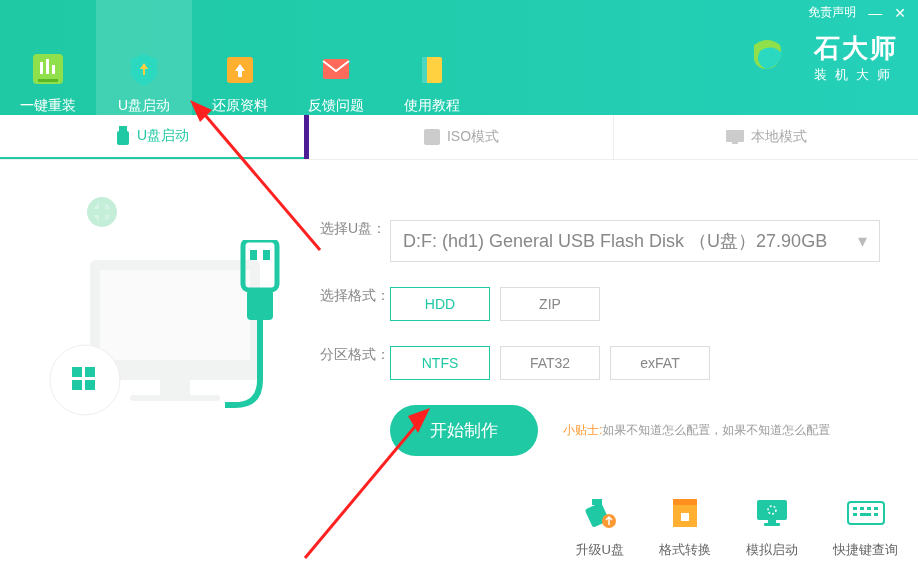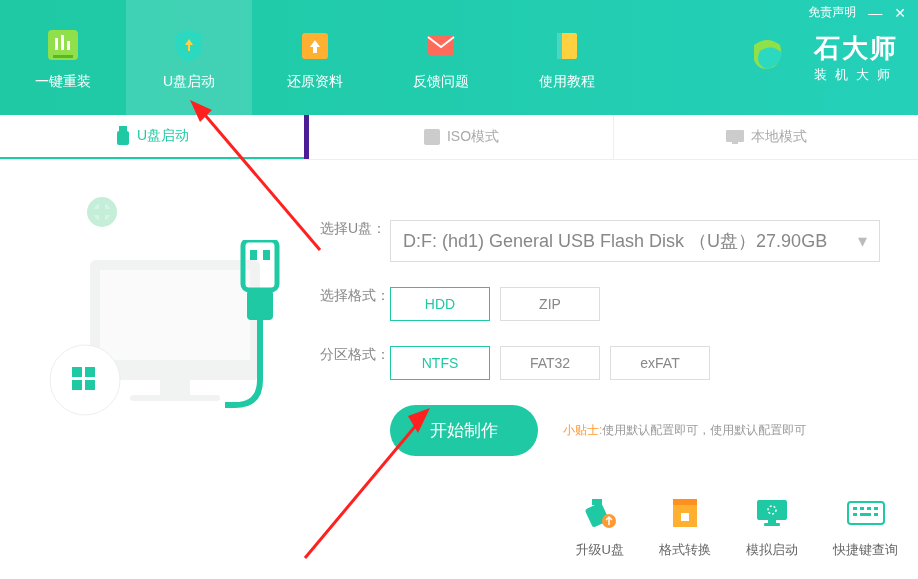--- a/index.html
+++ b/index.html
@@ -1,18 +1,18 @@
 <!DOCTYPE html>
 <html><head>
 <meta charset="utf-8">
 <style>
 *{margin:0;padding:0;box-sizing:border-box;font-family:"Microsoft YaHei",Arial,sans-serif}
 body{width:918px;height:579px;overflow:hidden;background:#fff;position:relative}
 .header{height:115px;background:linear-gradient(to right,#1fc9a4,#24d0b8);display:flex;position:relative}
-.nav-item{width:126px;display:flex;flex-direction:column;align-items:center;justify-content:center;color:#fff;cursor:pointer;font-size:14px}
+.nav-item{width:96px;display:flex;flex-direction:column;align-items:center;justify-content:flex-end;color:#fff;cursor:pointer;font-size:14px}
 .nav-item.active{background:rgba(255,255,255,0.15)}
 .nav-icon{margin-bottom:8px}
 .header-right{position:absolute;right:20px;top:0;display:flex;align-items:center;height:100%}
 .brand{display:flex;align-items:center}
 .brand-text{color:#fff;margin-left:24px}
 .brand-title{font-size:26px;font-weight:bold;letter-spacing:2px}
 .brand-sub{font-size:13px;letter-spacing:8px}
 .win-ctrl{position:absolute;right:12px;top:4px;display:flex;align-items:center;color:#fff;font-size:12px;gap:12px}
 .win-btn{cursor:pointer;font-size:14px}
 .sub-tabs{height:45px;display:flex;border-bottom:1px solid #eee}
@@ -156,21 +156,21 @@
     <div class="form-label">分区格式：</div>
     <div class="opt-group">
       <div class="opt sel">NTFS</div>
       <div class="opt">FAT32</div>
       <div class="opt">exFAT</div>
     </div>
   </div>
   <div class="start-row">
     <button class="start-btn">开始制作</button>
     <div class="tip">
-      <span class="tip-lbl">小贴士:</span><span>使用默认配置即可，使用默认配置即可</span>
+      <span class="tip-lbl">小贴士:</span><span>如果不知道怎么配置，如果不知道怎么配置</span>
     </div>
   </div>
 </div>
 
 <svg class="arrow" style="left:190px;top:100px" width="140" height="160">
   <line x1="130" y1="150" x2="15" y2="15" stroke="#ff2020" stroke-width="3"></line>
   <polygon points="0,0 22,10 10,22" fill="#ff2020"></polygon>
 </svg>
 <svg class="arrow" style="left:300px;top:408px" width="150" height="160">
   <line x1="5" y1="150" x2="118" y2="15" stroke="#ff2020" stroke-width="3"></line>

